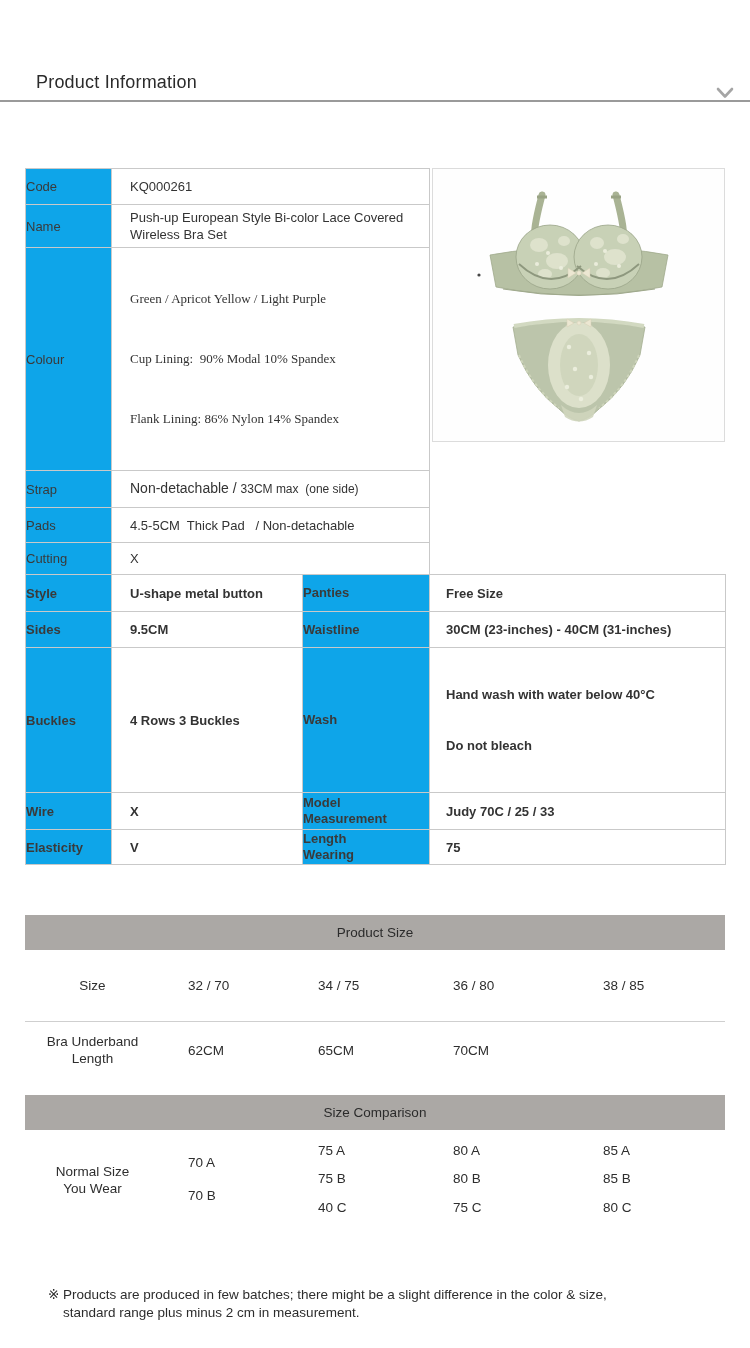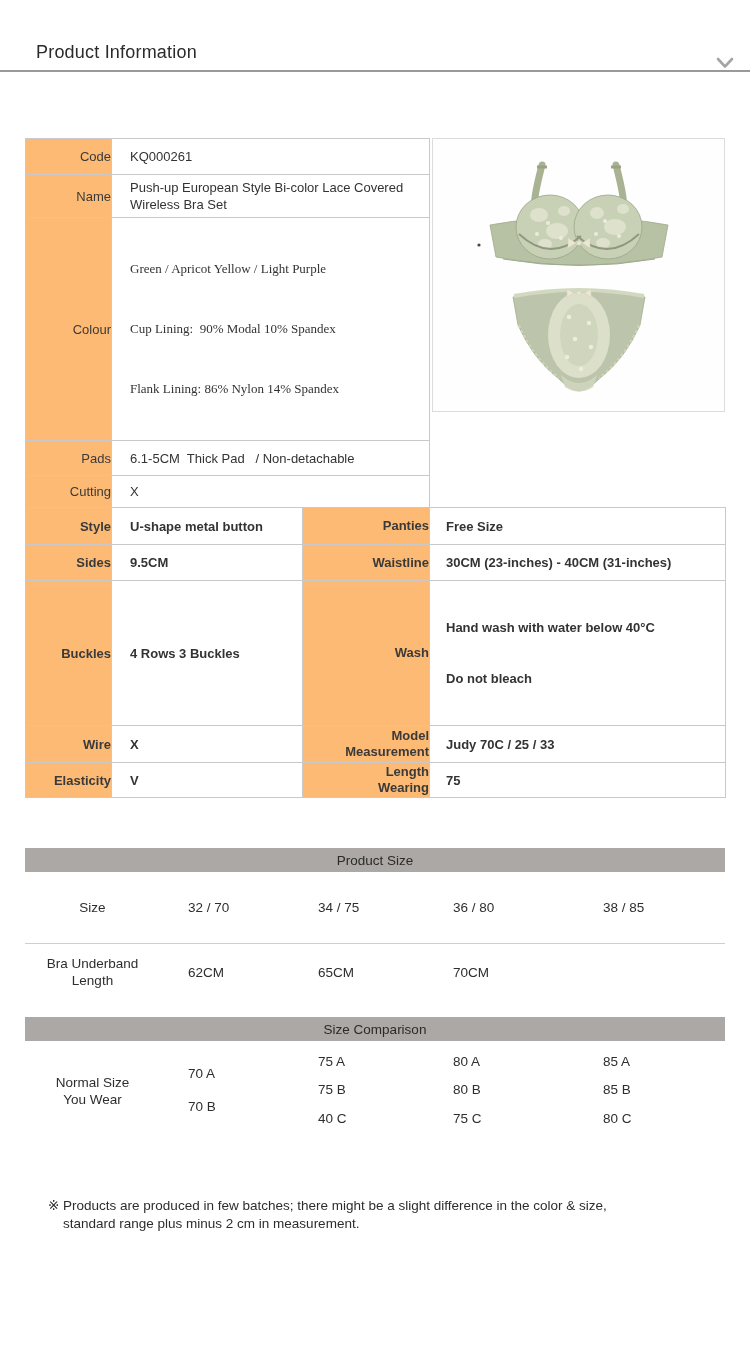--- a/index.html
+++ b/index.html
@@ -4,54 +4,54 @@
 <style>
   * { box-sizing: border-box; margin: 0; padding: 0; }
   html, body { background: #ffffff; }
   body {
     width: 750px; min-height: 1348px; margin: 0;
     font-family: "Liberation Sans", "DejaVu Sans", sans-serif;
     color: #333; position: relative;
   }
 
   
-  .page-header { position: relative; height: 72px; border-bottom: 2px solid #9a9a9a; }
+  .page-header { position: relative; height: 72px; border-bottom: 2px solid #9a9a9a; margin-top: 30px; }
   .page-header h1 {
     position: absolute; left: 36px; top: 42px;
     font-size: 18px; font-weight: 500; color: #2b2b2b; letter-spacing: .2px;
   }
   .chevron { position: absolute; right: 16px; top: 57px; width: 18px; height: 12px; cursor: pointer; }
 
   
   .content { width: 700px; margin: 66px 25px 0 25px; }
 
   
   .top-flex { display: flex; align-items: flex-start; }
   table.spec { border-collapse: collapse; font-size: 13px; color: #333; table-layout: fixed; }
   table.spec td { border: 1px solid #c9c9c9; vertical-align: middle; }
-  td.lbl { background: #fdba74; text-align: right; color: #3a3a3a; }
+  td.lbl { background: #0ea5e9; text-align: left; color: #3a3a3a; }
   td.lbl .wraplim { display: inline-block; max-width: 92px; line-height: 16px; }
   td.val { padding: 4px 8px 4px 18px; white-space: pre-wrap; line-height: 17px; }
   td.val2 { padding: 4px 8px 4px 16px; white-space: pre-wrap; line-height: 17px; }
   .spec-top { width: 404px; }
   .spec-bottom { width: 700px; margin-top: -1px; font-weight: bold; }
   .cline { line-height: 26px; white-space: pre-wrap; }
   .colour-cell { padding: 5px 8px 5px 18px; font-family: Liberation Serif, serif; }
   .strap-main { font-size: 14px; }
   .strap-small { font-size: 12px; }
 
   
   .photo-box {
     width: 294px; height: 274px; margin-left: 2px;
     border: 1px solid #dcdcdc; background: #fefefe; position: relative; overflow: hidden;
   }
 
   
   .section-bar {
-    height: 24px; background: #aba8a5; display: flex; align-items: center; justify-content: center;
+    height: 35px; background: #aba8a5; display: flex; align-items: center; justify-content: center;
     font-size: 13.5px; color: #2b2b2b;
   }
   .bar-ps { margin-top: 50px; }
   .bar-sc { margin-top: 17px; }
   .grid5 { display: grid; grid-template-columns: 135px 130px 135px 150px 150px; font-size: 13.5px; color: #2e2e2e; }
   .gcell { display: flex; align-items: center; }
   .gcell.lblc { justify-content: center; text-align: center; line-height: 17px; }
   .gcell.datc { padding-left: 28px; }
   .ps-row1 { height: 72px; border-bottom: 1px solid #cfcfcf; }
   .ps-row2 { height: 56px; }
@@ -98,23 +98,27 @@
         <td class="val">Push-up European Style Bi-color Lace Covered Wireless Bra Set</td>
       </tr>
       <tr style="height:92px">
         <td class="lbl">Colour</td>
         <td class="val colour-cell">
           <div class="cline">Green / Apricot Yellow / Light Purple</div>
           <div class="cline">Cup Lining:  90% Modal 10% Spandex</div>
           <div class="cline">Flank Lining: 86% Nylon 14% Spandex</div>
         </td>
       </tr>
+      <tr style="height:37px">
+        <td class="lbl">Strap</td>
+        <td class="val"><span class="strap-main">Non-detachable / </span><span class="strap-small">33CM max  (one side)</span></td>
+      </tr>
       <tr style="height:35px">
         <td class="lbl">Pads</td>
-        <td class="val">6.1-5CM  Thick Pad   / Non-detachable</td>
+        <td class="val">4.5-5CM  Thick Pad   / Non-detachable</td>
       </tr>
       <tr style="height:32px">
         <td class="lbl">Cutting</td>
         <td class="val">X</td>
       </tr>
     </tbody>
       </table>
 
     <div class="photo-box">
       <svg width="292" height="272" viewBox="0 0 292 272">

